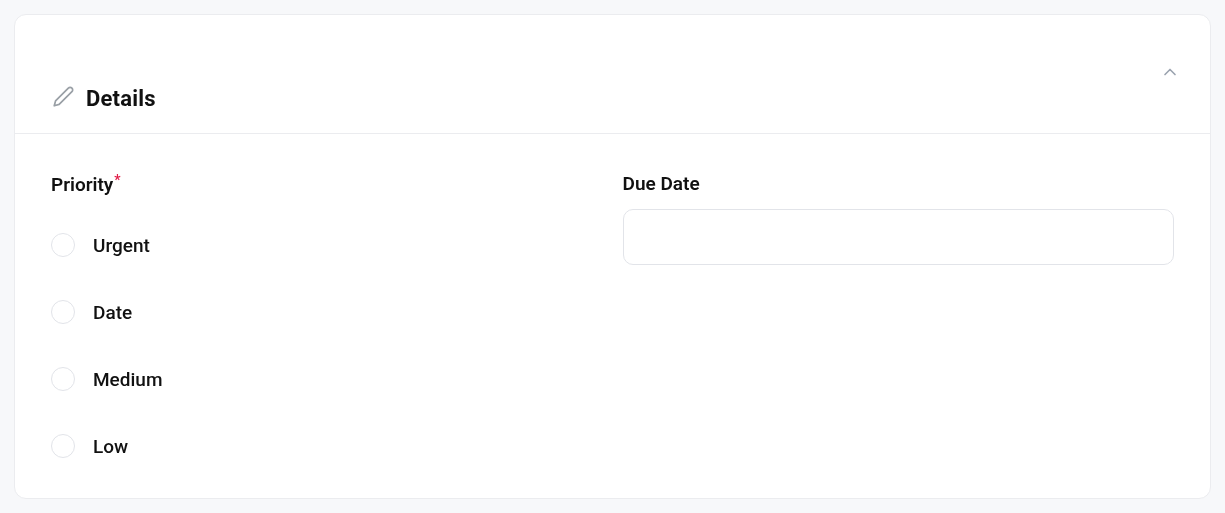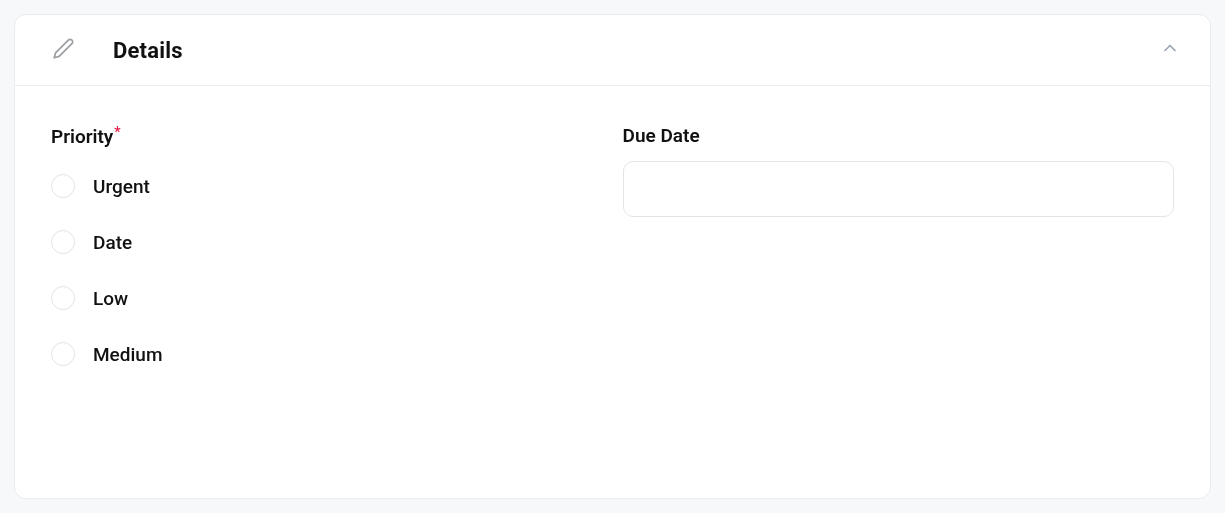--- a/index.html
+++ b/index.html
@@ -25,21 +25,22 @@
       display: flex;
       align-items: center;
       justify-content: space-between;
       padding: 20px 30px 20px 36px;
       border-bottom: 1px solid #ebecef;
       cursor: pointer;
     }
     .card-header-left {
       display: flex;
       align-items: center;
-      gap: 36px;
+      gap: 9px;
+      margin-top: 48px;
     }
     .card-title {
       font-size: 22px;
       font-weight: 700;
       color: #111111;
       letter-spacing: 0.2px;
     }
     .icon-pencil {
       width: 26px;
       height: 26px;
@@ -81,20 +82,21 @@
       display: flex;
       flex-direction: column;
       gap: 32px;
       margin-top: 6px;
     }
     .radio-option {
       display: flex;
       align-items: center;
       gap: 18px;
       cursor: pointer;
+      margin-top: 11px;
     }
     .radio-circle {
       width: 24px;
       height: 24px;
       border: 1.5px solid #e2e4e9;
       border-radius: 50%;
       background: #fff;
       flex-shrink: 0;
     }
     .radio-label {
@@ -150,25 +152,25 @@
         <label class="radio-option">
           <span class="radio-circle"></span>
           <span class="radio-label">Urgent</span>
         </label>
         <label class="radio-option">
           <span class="radio-circle"></span>
           <span class="radio-label">Date</span>
         </label>
         <label class="radio-option">
           <span class="radio-circle"></span>
-          <span class="radio-label">Low</span>
+          <span class="radio-label">Medium</span>
         </label>
         <label class="radio-option">
           <span class="radio-circle"></span>
-          <span class="radio-label">Medium</span>
+          <span class="radio-label">Low</span>
         </label>
       </div>
     </div>
 
     <div class="col">
       <label class="due-date-label">Due Date</label>
       <input type="text" class="date-input" value="" style="">
     </div>
   </div>
 </div>

